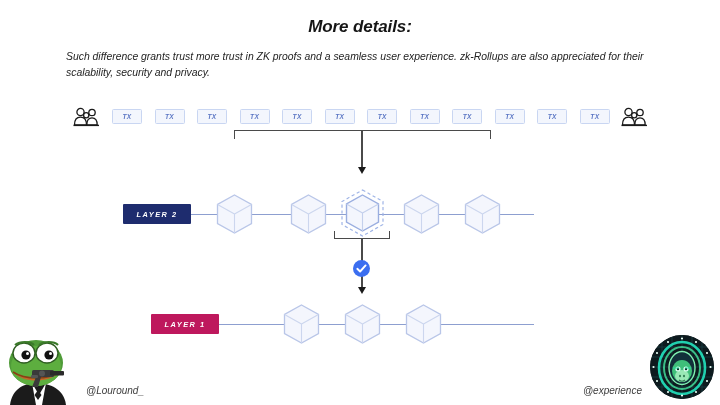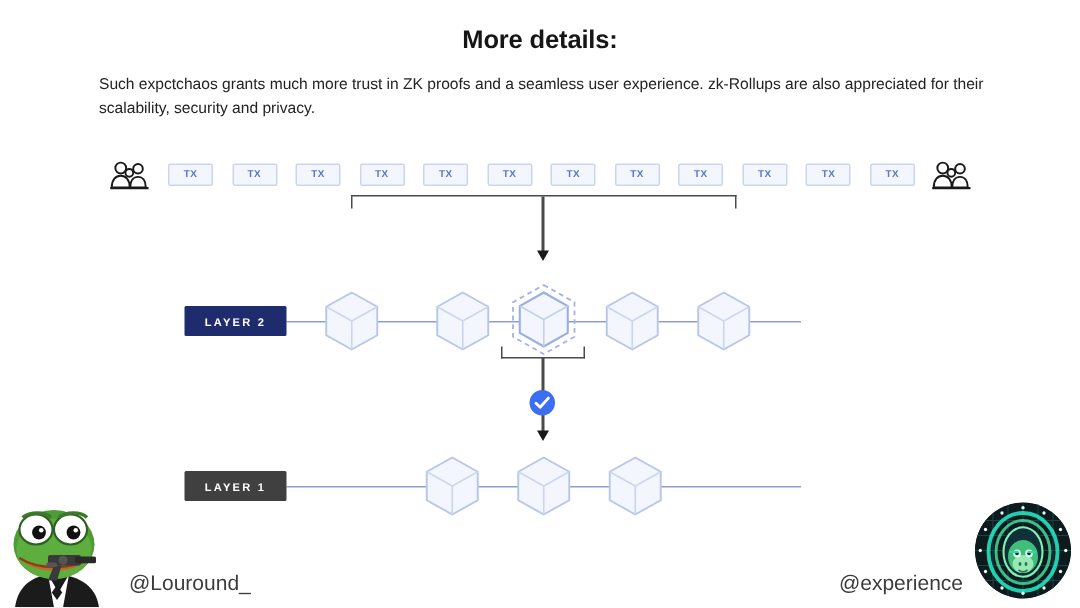--- a/index.html
+++ b/index.html
@@ -6,20 +6,21 @@
   html, body {
     width: 720px; height: 405px;
     background: #ffffff;
     font-family: "Liberation Sans", sans-serif;
     overflow: hidden;
   }
   #slide {
     position: relative;
     width: 720px; height: 405px;
     background: #ffffff;
+    font-style: italic;
   }
 
   
   #title {
     position: absolute;
     top: 17px; left: 0; width: 720px;
     text-align: center;
     font-size: 17px;
     font-weight: bold;
     color: #161616;
@@ -118,21 +119,21 @@
     display: flex;
     align-items: center;
     justify-content: center;
     font-size: 7.4px;
     font-weight: bold;
     color: #ffffff;
     letter-spacing: 1.5px;
     border-radius: 1px;
   }
   #layer2-badge { background: #1e2c6e; }
-  #layer1-badge { background: #404040; }
+  #layer1-badge { background: #be185d; margin-left: 28px; }
 
   .chain-line {
     position: absolute;
     top: 25.5px;
     height: 1.6px;
     background: #8d9fd0;
   }
   #layer2-line { left: 191px; width: 343px; }
   #layer1-line { left: 191px; width: 343px; }
 
@@ -142,21 +143,21 @@
     width: 41px; height: 42px;
   }
   .hex svg { display: block; }
   .hex.selected .dash-ring { display: block; }
   .dash-ring { display: none; }
 
   
   .handle {
     position: absolute;
     bottom: 9px;
-    font-size: 14px;
+    font-size: 10px;
     color: #3c3c3c;
   }
   #handle-left  { left: 86px; }
   #handle-right { right: 78px; }
 
   #avatar-left {
     position: absolute;
     left: 2px; bottom: 0px;
     width: 74px; height: 72px;
     overflow: hidden;
@@ -169,21 +170,21 @@
     overflow: hidden;
     background: #0a1416;
   }
 </style>
 </head>
 <body>
 
 <div id="slide">
 
   <div id="title">More details:</div>
-  <div id="body-text">Such expctchaos grants much more trust in ZK proofs and a seamless user experience. zk-Rollups are also appreciated for their scalability, security and privacy.</div>
+  <div id="body-text">Such difference grants trust more trust in ZK proofs and a seamless user experience. zk-Rollups are also appreciated for their scalability, security and privacy.</div>
 
   <div id="tx-row">
 
     <div class="people-icon left">
       <svg viewBox="0 0 30 22" width="30" height="22">
         <g fill="none" stroke="#1a1a1a" stroke-width="1.3">
           <circle cx="8.5" cy="6" r="3.6"></circle>
           <path d="M2.5 19 C2.5 13.8 5.2 11.2 8.5 11.2 C11.8 11.2 14.5 13.8 14.5 19 Z"></path>
           <circle cx="20" cy="6.5" r="3.2"></circle>
           <path d="M14.8 19 C14.8 14.2 17.1 11.9 20 11.9 C22.9 11.9 25.2 14.2 25.2 19 Z"></path>

